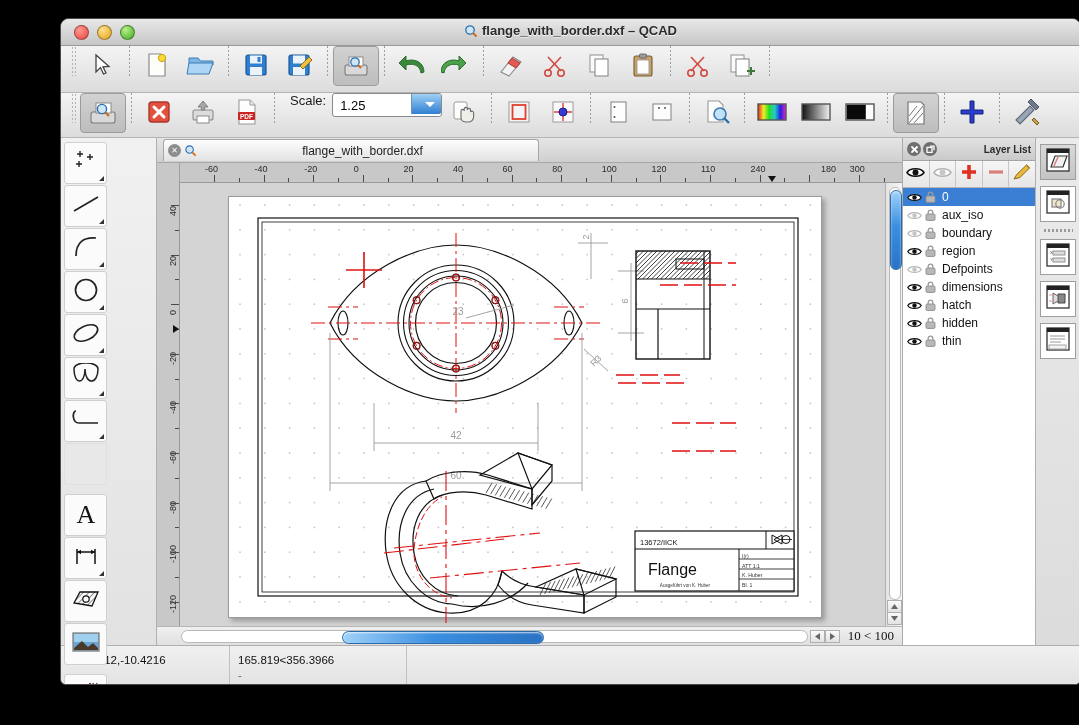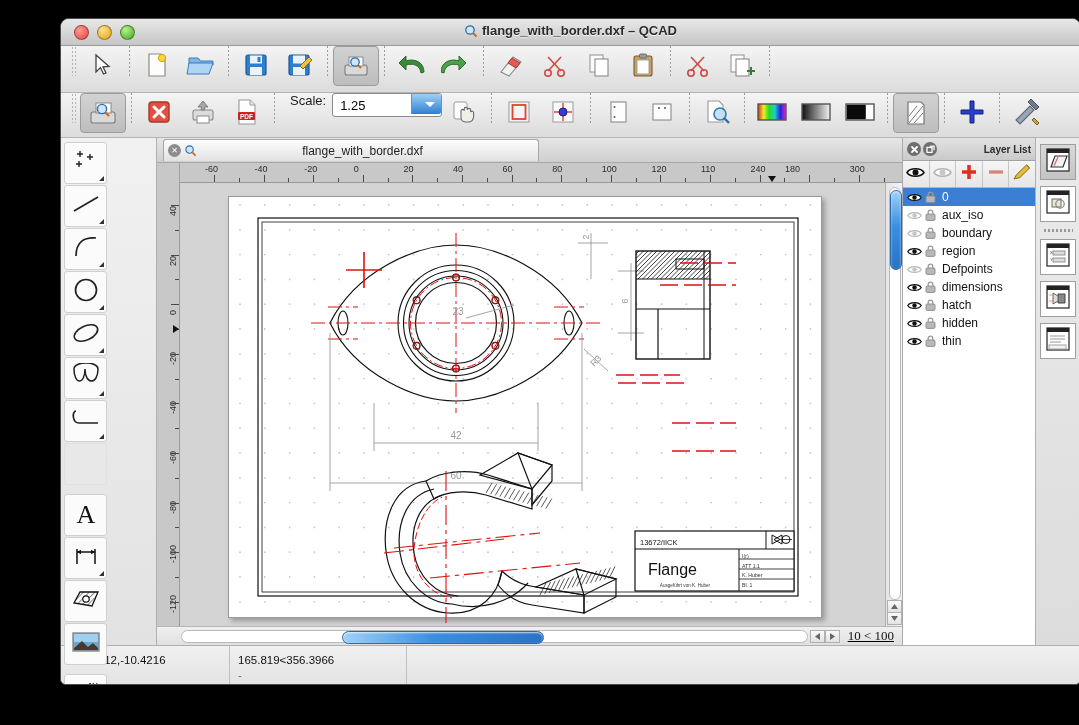--- a/index.html
+++ b/index.html
@@ -91,21 +91,21 @@
     transform:rotate(-90deg);transform-origin:left top;white-space:nowrap;}
 
   .canvaswrap{flex:1;position:relative;background:#d4d4d4;overflow:hidden;}
   .paper{position:absolute;background:#fff;border:1px solid #9a9a9a;
     box-shadow:3px 3px 5px rgba(0,0,0,.28);}
 
   
   .vscroll{width:16px;background:linear-gradient(90deg,#e4e4e4,#f4f4f4);
     border-left:1px solid #b0b0b0;position:relative;}
   .hscrollrow{height:18px;display:flex;align-items:center;
-    background:linear-gradient(#f0f0f0,#e0e0e0);border-top:1px solid #b6b6b6;text-decoration:underline;}
+    background:linear-gradient(#f0f0f0,#e0e0e0);border-top:1px solid #b6b6b6;}
   .sbtrack{background:#fff;border:1px solid #b9b9b9;border-radius:7px;}
   .sbthumb{background:linear-gradient(90deg,#9fd1fa,#3b8fe0 45%,#2a72c4);
     border:1px solid #2a6aa8;border-radius:7px;
     box-shadow:inset 0 1px 2px rgba(255,255,255,.75);}
   .sbthumb.vert{background:linear-gradient(180deg,#9fd1fa,#3b8fe0 45%,#2a72c4);}
   .arrbox{width:13px;height:11px;display:flex;align-items:center;justify-content:center;
     border:1px solid #b0b0b0;background:linear-gradient(#fafafa,#e2e2e2);}
   .gridinfo{font-size:13px;color:#111;padding:0 8px;font-family:"Liberation Serif",serif;}
 
   
@@ -673,21 +673,21 @@
               <div class="tick" style="left: 455.6px; bottom: 0px; width: 1px; height: 4px;"></div>
               <div class="rlbl" style="left: 471.4px; top: 1px;">120</div>
               <div class="tick" style="left: 480.4px; bottom: 0px; width: 1px; height: 7px;"></div>
               <div class="tick" style="left: 505.2px; bottom: 0px; width: 1px; height: 4px;"></div>
               <div class="rlbl" style="left: 521px; top: 1px;">110</div>
               <div class="tick" style="left: 530px; bottom: 0px; width: 1px; height: 7px;"></div>
               <div class="tick" style="left: 554.8px; bottom: 0px; width: 1px; height: 4px;"></div>
               <div class="rlbl" style="left: 570.6px; top: 1px;">240</div>
               <div class="tick" style="left: 579.6px; bottom: 0px; width: 1px; height: 7px;"></div>
               <div class="tick" style="left: 604.4px; bottom: 0px; width: 1px; height: 4px;"></div>
-              <div class="rlbl" style="left: 605px; top: 1px; text-align: right;">180</div>
+              <div class="rlbl" style="left: 641px; top: 1px; text-align: right;">180</div>
               <div class="tick" style="left: 629.2px; bottom: 0px; width: 1px; height: 7px;"></div>
               <div class="tick" style="left: 654px; bottom: 0px; width: 1px; height: 4px;"></div>
               <div class="rlbl" style="left: 669.8px; top: 1px;">300</div>
               <div class="tick" style="left: 678.8px; bottom: 0px; width: 1px; height: 7px;"></div>
               <div class="tick" style="left: 703.6px; bottom: 0px; width: 1px; height: 4px;"></div>
               <div style="position: absolute; left: 588px; bottom: 0px; width: 0px; height: 0px; border-left: 4px solid transparent; border-right: 4px solid transparent; border-top: 6px solid rgb(17, 17, 17);"></div>
             </div>
         </div>
 
         <div class="vrulercol">

